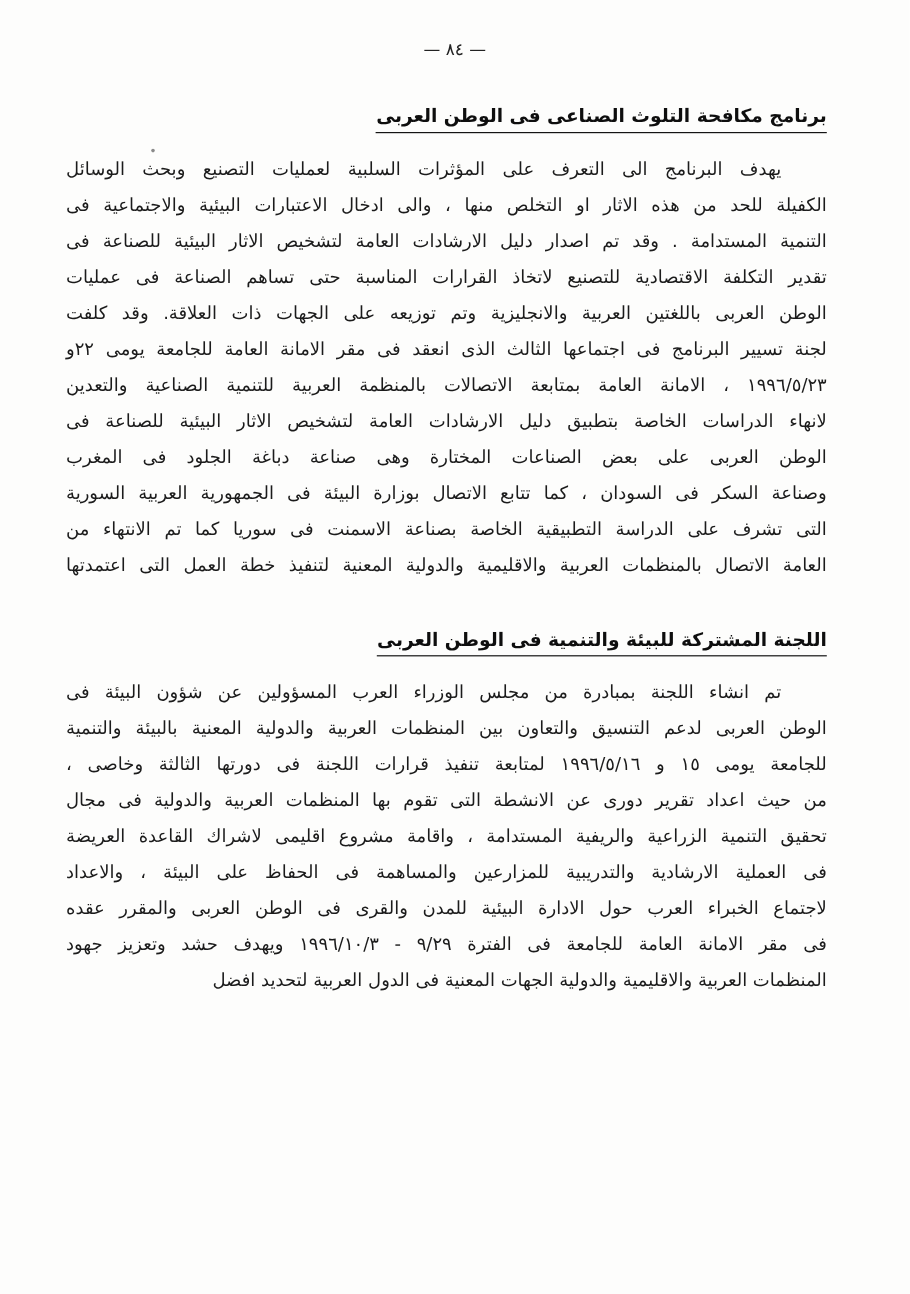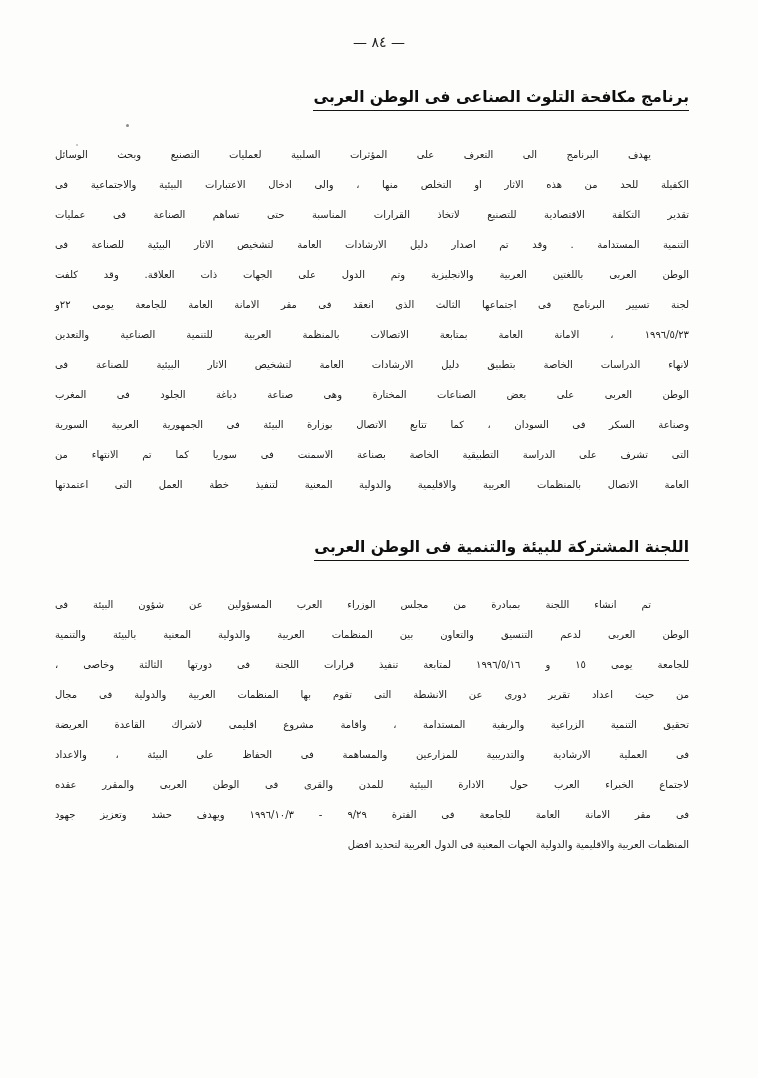--- a/index.html
+++ b/index.html
@@ -38,21 +38,21 @@
     font-weight: bold;
     text-align: right;
     color: #0e0e0e;
   }
   .heading .heading-text {
     display: inline-block;
     padding-bottom: 4px;
     border-bottom: 1.6px solid #141414;
   }
   .heading-2 { margin-top: 38px; }
-  .para { margin-top: 29px; font-size: 10px; }
+  .para { margin-top: 15px; font-size: 15px; }
   .line {
     height: 30px;
     line-height: 30px;
     text-align: justify;
     text-align-last: justify;
     white-space: normal;
     color: #1b1b1b;
   }
   .line.first { text-indent: 38px; }
   .line.last { text-align-last: right; }
@@ -73,23 +73,23 @@
 
   <div class="content">
 
     <div class="heading heading-1">
       <span class="heading-text">برنامج مكافحة التلوث الصناعى فى الوطن العربى</span>
     </div>
 
     <div class="para">
       <div class="line first">يهدف البرنامج الى التعرف على المؤثرات السلبية لعمليات التصنيع وبحث الوسائل</div>
       <div class="line">الكفيلة للحد من هذه الاثار او التخلص منها ، والى ادخال الاعتبارات البيئية والاجتماعية فى</div>
+      <div class="line">التنمية المستدامة . وقد تم اصدار دليل الارشادات العامة لتشخيص الاثار البيئية للصناعة فى</div>
       <div class="line">تقدير التكلفة الاقتصادية للتصنيع لاتخاذ القرارات المناسبة حتى تساهم الصناعة فى عمليات</div>
-      <div class="line">التنمية المستدامة . وقد تم اصدار دليل الارشادات العامة لتشخيص الاثار البيئية للصناعة فى</div>
-      <div class="line">الوطن العربى باللغتين العربية والانجليزية وتم الدول على الجهات ذات العلاقة. وقد كلفت</div>
+      <div class="line">الوطن العربى باللغتين العربية والانجليزية وتم توزيعه على الجهات ذات العلاقة. وقد كلفت</div>
       <div class="line">لجنة تسيير البرنامج فى اجتماعها الثالث الذى انعقد فى مقر الامانة العامة للجامعة يومى ٢٢و</div>
       <div class="line">١٩٩٦/٥/٢٣ ، الامانة العامة بمتابعة الاتصالات بالمنظمة العربية للتنمية الصناعية والتعدين</div>
       <div class="line">لانهاء الدراسات الخاصة بتطبيق دليل الارشادات العامة لتشخيص الاثار البيئية للصناعة فى</div>
       <div class="line">الوطن العربى على بعض الصناعات المختارة وهى صناعة دباغة الجلود فى المغرب</div>
       <div class="line">وصناعة السكر فى السودان ، كما تتابع الاتصال بوزارة البيئة فى الجمهورية العربية السورية</div>
       <div class="line">التى تشرف على الدراسة التطبيقية الخاصة بصناعة الاسمنت فى سوريا كما تم الانتهاء من</div>
       <div class="line">العامة الاتصال بالمنظمات العربية والاقليمية والدولية المعنية لتنفيذ خطة العمل التى اعتمدتها</div>
     </div>
 
     <div class="heading heading-2">

